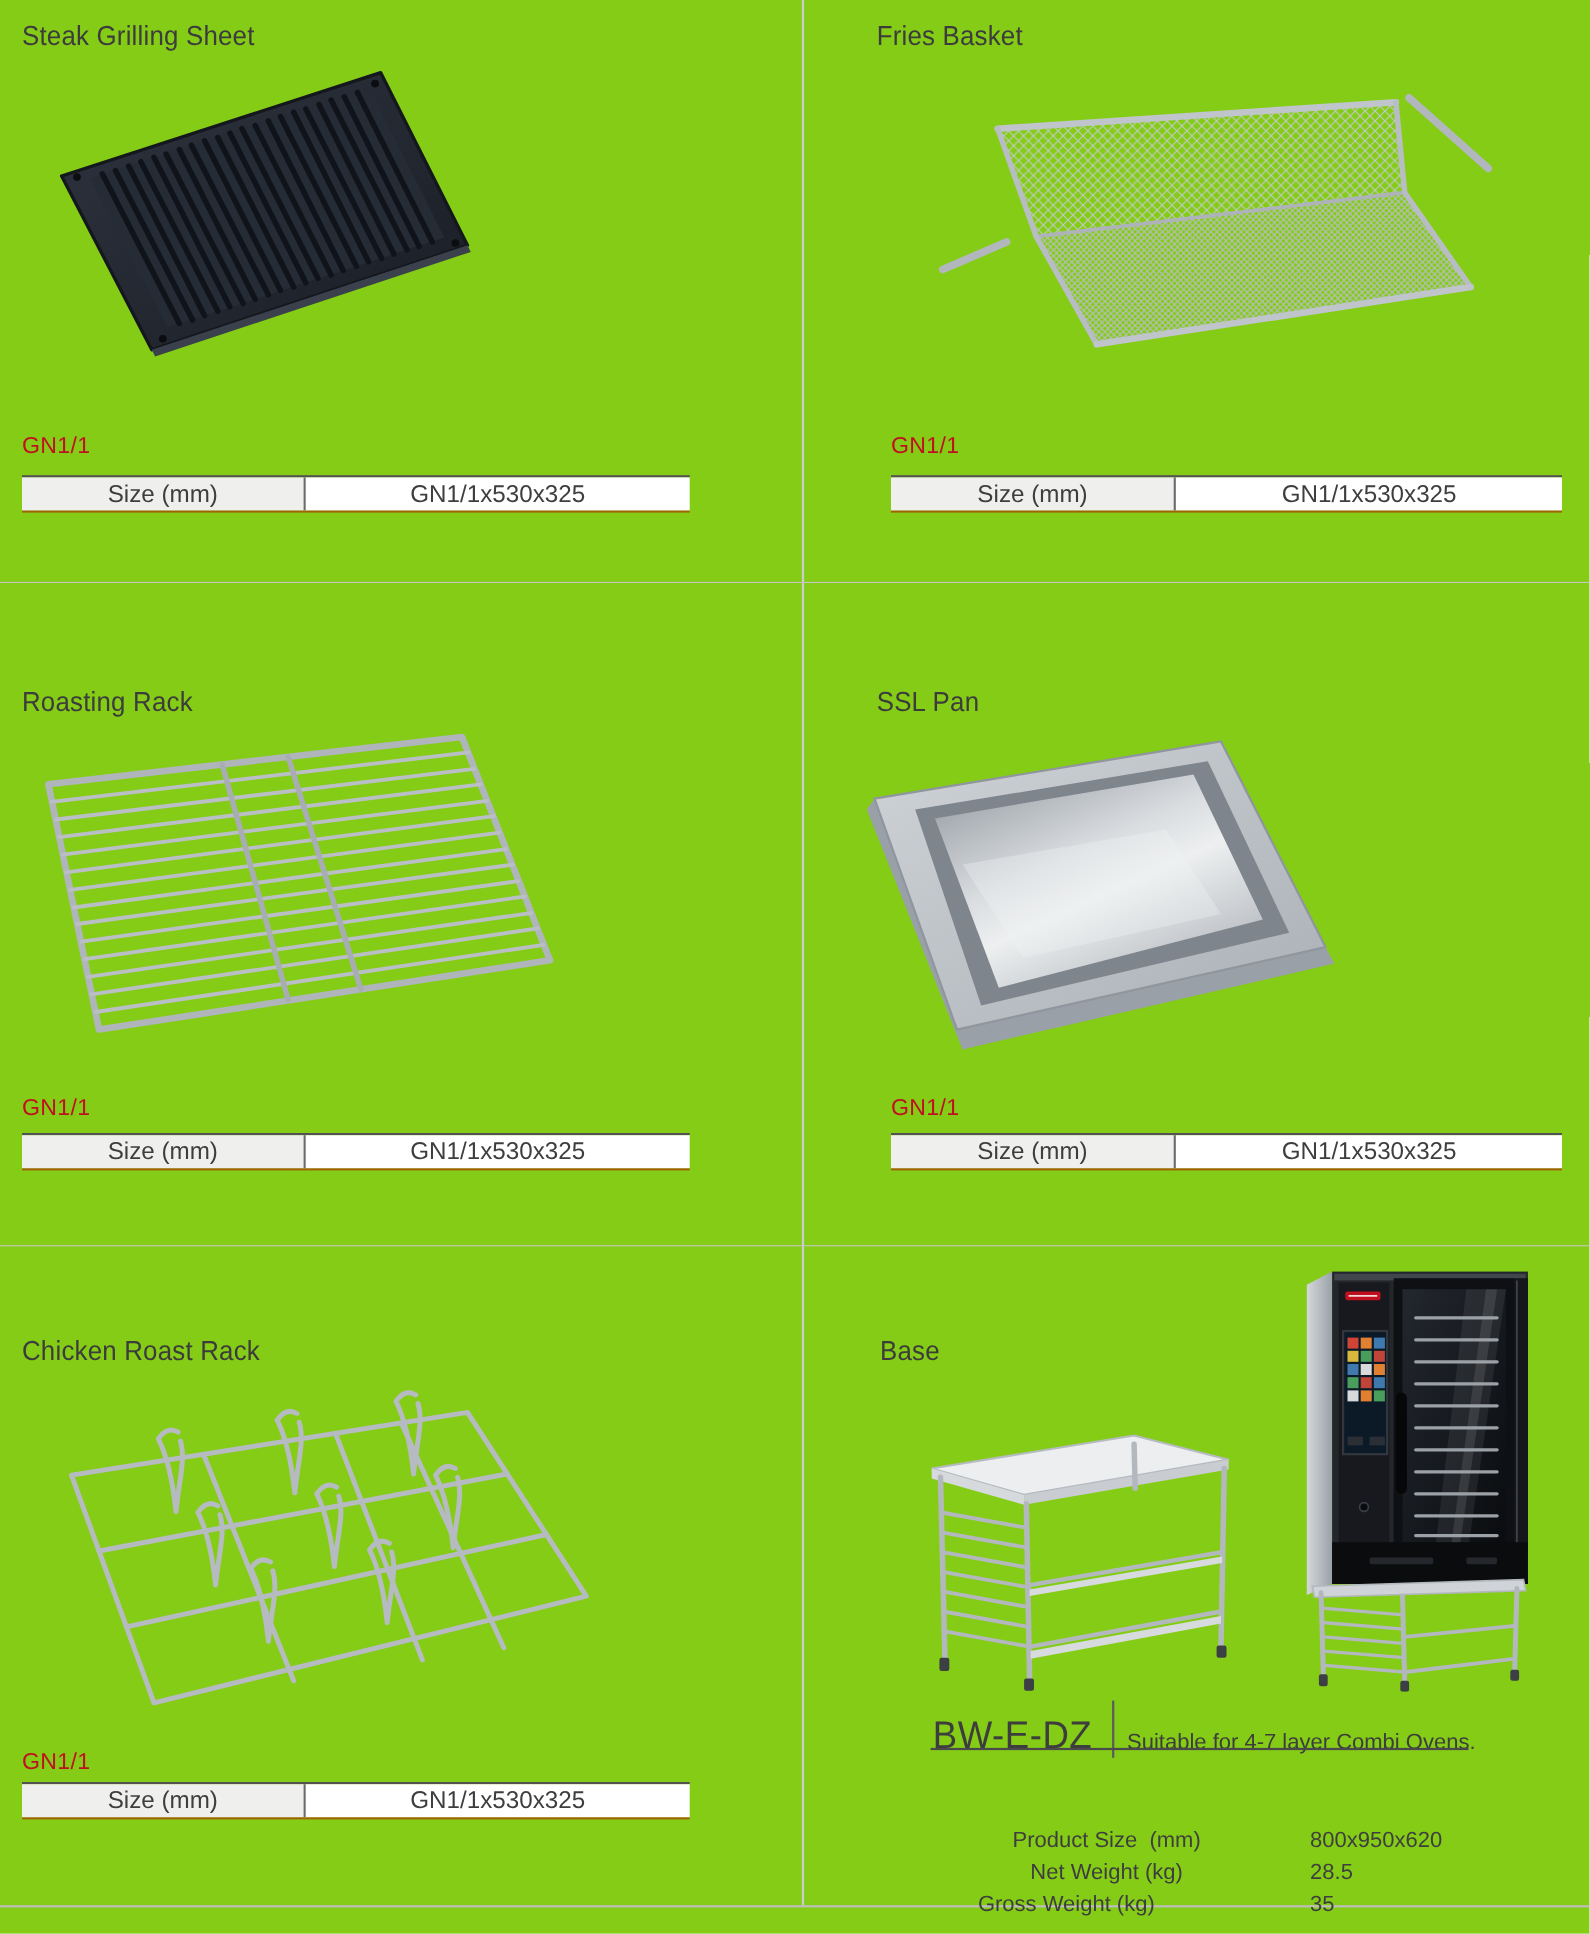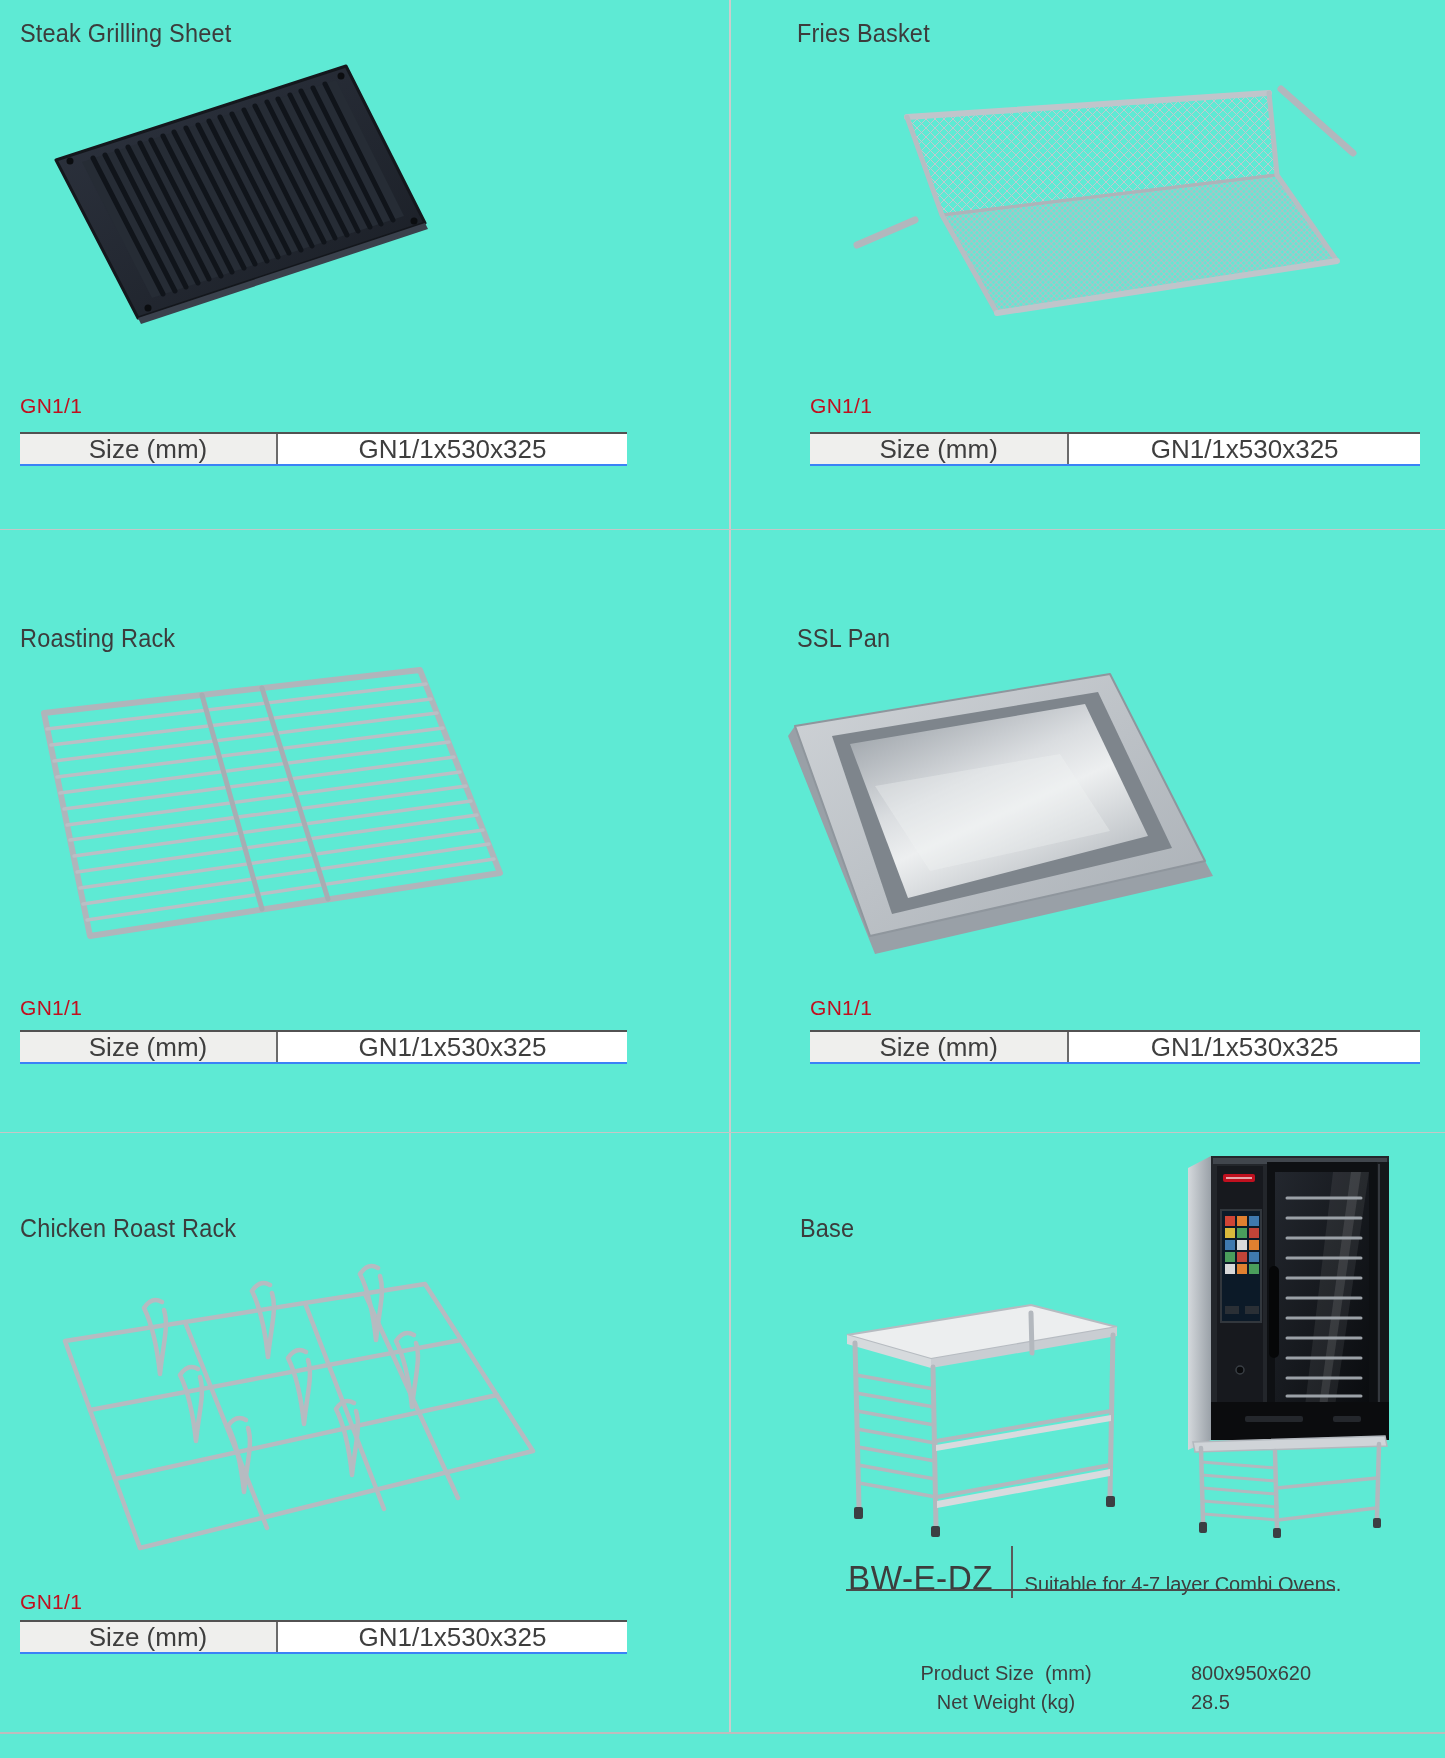--- a/index.html
+++ b/index.html
@@ -1,32 +1,32 @@
 <!DOCTYPE html>
 <html><head>
 <meta charset="utf-8">
 <style>
   * { margin:0; padding:0; box-sizing:border-box; }
   html,body { background:#ffffff; }
   body { font-family:"Liberation Sans", sans-serif; }
-  .page { position:relative; width:1445px; height:1758px; background:#5eead4; overflow:hidden; }
+  .page { position:relative; width:1445px; height:1758px; background:#84cc16; overflow:hidden; }
 
   .vdiv { position:absolute; left:729px; top:0; width:2px; height:1733px; background:#cccccc; }
   .hdiv { position:absolute; left:0; width:1445px; height:1px; background:#c6c6c6; }
   .hdiv.h1 { top:529px; }
   .hdiv.h2 { top:1132px; }
   .hdiv.h3 { top:1732px; height:2px; background:#bdbdbd; }
 
   .title { position:absolute; font-size:25px; color:#3c3c3c; letter-spacing:.2px;
            transform:scaleX(.94); transform-origin:left center; white-space:nowrap; }
   .gn { position:absolute; font-size:21px; font-weight:normal; color:#c0101f; letter-spacing:.3px; }
 
   .size-table { position:absolute; display:flex; height:34px;
-                border-top:2px solid #525252; border-bottom:2px solid #3b82f6;
-                font-size:26px; color:#3e3e3e; }
+                border-top:2px solid #525252; border-bottom:2px solid #a16207;
+                font-size:22px; color:#3e3e3e; }
   .size-table .cell-label { flex:0 0 42.5%; background:#efefed; border-right:2px solid #6b6b6b;
                 display:flex; align-items:center; justify-content:center; }
   .size-table .cell-value { flex:1 1 auto; background:#fff;
                 display:flex; align-items:center; justify-content:center; }
 
   .imgbox { position:absolute; }
   .imgbox svg { display:block; width:100%; height:100%; }
 
   
   .p1-title { left:20px; top:19px; }
@@ -328,15 +328,19 @@
 
   <div class="spec-table">
     <div class="spec-row">
       <span class="spec-label">Product Size  (mm)</span>
       <span class="spec-value">800x950x620</span>
     </div>
     <div class="spec-row">
       <span class="spec-label">Net Weight (kg)</span>
       <span class="spec-value">28.5</span>
     </div>
+    <div class="spec-row">
+      <span class="spec-label">Gross Weight (kg)</span>
+      <span class="spec-value">35</span>
+    </div>
   </div>
 
 </div>
 
 </body></html>

